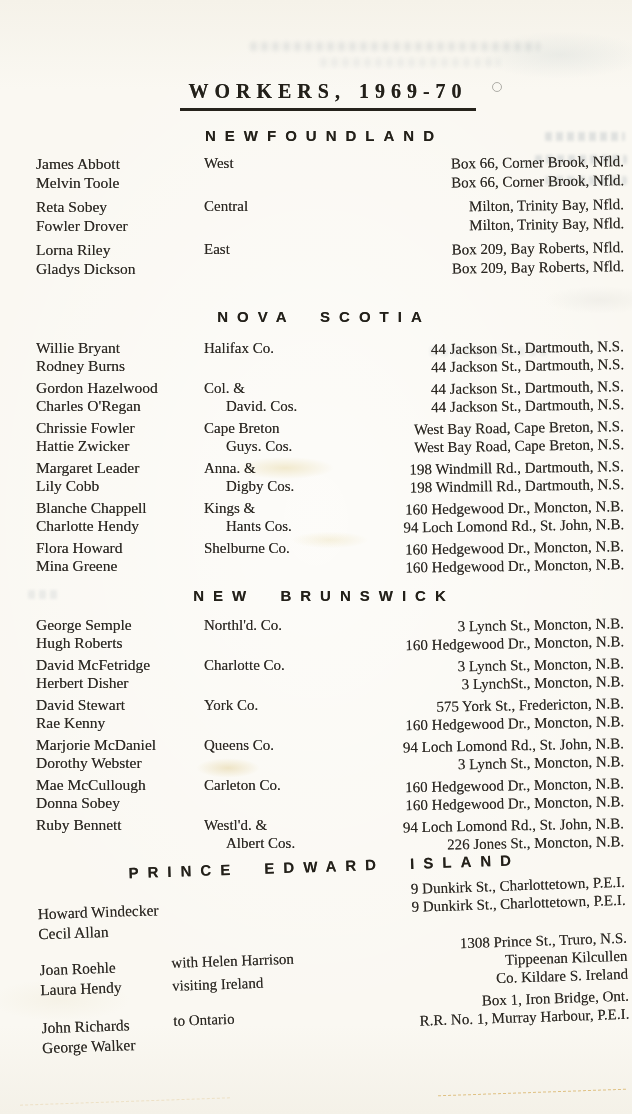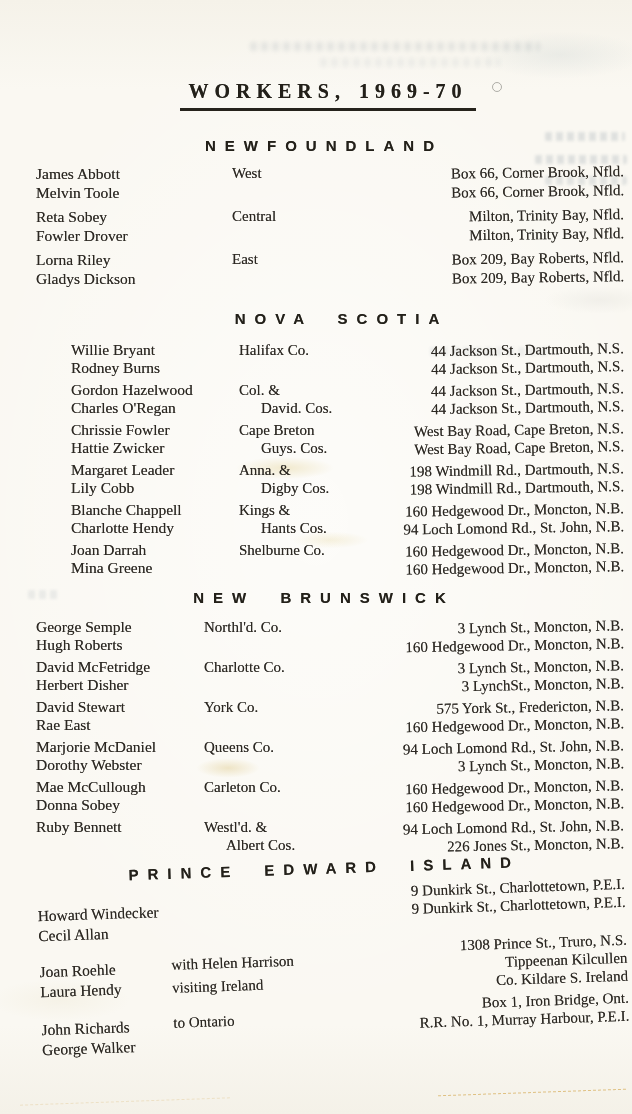--- a/index.html
+++ b/index.html
@@ -42,28 +42,28 @@
 
   
   section{position:relative;}
   .sec-heading{
     margin:0;text-align:center;transform:translateX(8px);
     font-family:"Liberation Sans", sans-serif;
     font-size:15px;font-weight:bold;letter-spacing:9px;word-spacing:12px;
     color:var(--heading-ink);text-shadow:0 0 .4px rgba(0,0,0,.5);
     white-space:nowrap;
   }
-  .sec0{margin-top:26px;} .sec0 .sec-heading{margin-bottom:10px;}
-  .sec1{margin-top:22px;padding-left:35px;} .sec1 .sec-heading{margin-bottom:14px;}
+  .sec0{margin-top:16px;} .sec0 .sec-heading{margin-bottom:10px;}
+  .sec1{margin-top:30px;} .sec1 .sec-heading{margin-bottom:14px;}
   .sec2{margin-top:12px;} .sec2 .sec-heading{margin-bottom:12px;}
   .sec3{margin-top:6px; transform:rotate(-1.9deg);transform-origin:50% 0;}
   .sec3 .sec-heading{margin-bottom:10px;}
 
   .row{display:flex;margin-bottom:4px;}
-  .sec0 .row{margin-bottom:5px;gap:28px;}
+  .sec0 .row{margin-bottom:5px;}
   .sec3 .row{margin-bottom:6px;}
   .line{line-height:18px;font-size:15px;white-space:nowrap;text-shadow:0 0 .35px rgba(0,0,0,.55);}
   .sec0 .line{line-height:19px;}
   .name{font-size:15.5px;}
   .col.names{flex:0 0 168px;margin-left:36px;}
   .col.region{flex:0 0 150px;}
   .col.addresses{flex:1;text-align:right;padding-right:8px;margin-top:-2px;}
   .region-line.indent{padding-left:22px;}
 
   .sec0 .addresses{transform:rotate(-0.8deg);transform-origin:100% 50%;}
@@ -226,21 +226,21 @@
             <div class="line region-line">Kings &amp;</div>
             <div class="line region-line indent">Hants Cos.</div>
           </div>
           <div class="col addresses">
             <div class="line address">160 Hedgewood Dr., Moncton, N.B.</div>
             <div class="line address">94 Loch Lomond Rd., St. John, N.B.</div>
           </div>
         </div>
         <div class="row">
           <div class="col names">
-            <div class="line name">Joan Darrah</div>
+            <div class="line name">Flora Howard</div>
             <div class="line name">Mina Greene</div>
           </div>
           <div class="col region">
             <div class="line region-line">Shelburne Co.</div>
           </div>
           <div class="col addresses">
             <div class="line address">160 Hedgewood Dr., Moncton, N.B.</div>
             <div class="line address">160 Hedgewood Dr., Moncton, N.B.</div>
           </div>
         </div>
@@ -269,21 +269,21 @@
             <div class="line region-line">Charlotte Co.</div>
           </div>
           <div class="col addresses">
             <div class="line address">3 Lynch St., Moncton, N.B.</div>
             <div class="line address">3 LynchSt., Moncton, N.B.</div>
           </div>
         </div>
         <div class="row">
           <div class="col names">
             <div class="line name">David Stewart</div>
-            <div class="line name">Rae East</div>
+            <div class="line name">Rae Kenny</div>
           </div>
           <div class="col region">
             <div class="line region-line">York Co.</div>
           </div>
           <div class="col addresses">
             <div class="line address">575 York St., Fredericton, N.B.</div>
             <div class="line address">160 Hedgewood Dr., Moncton, N.B.</div>
           </div>
         </div>
         <div class="row">

